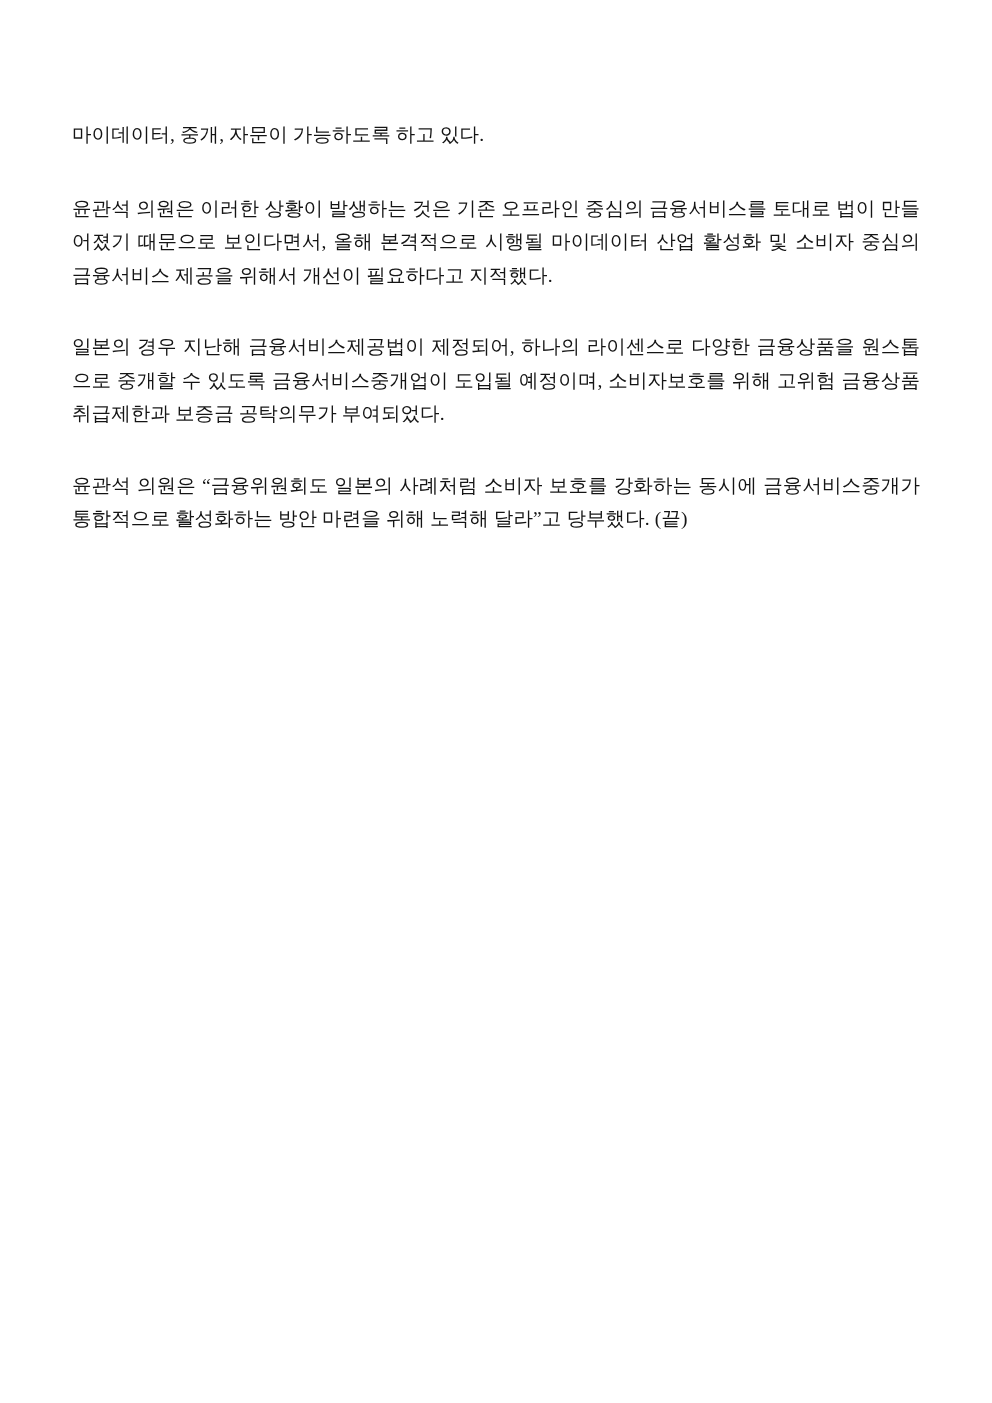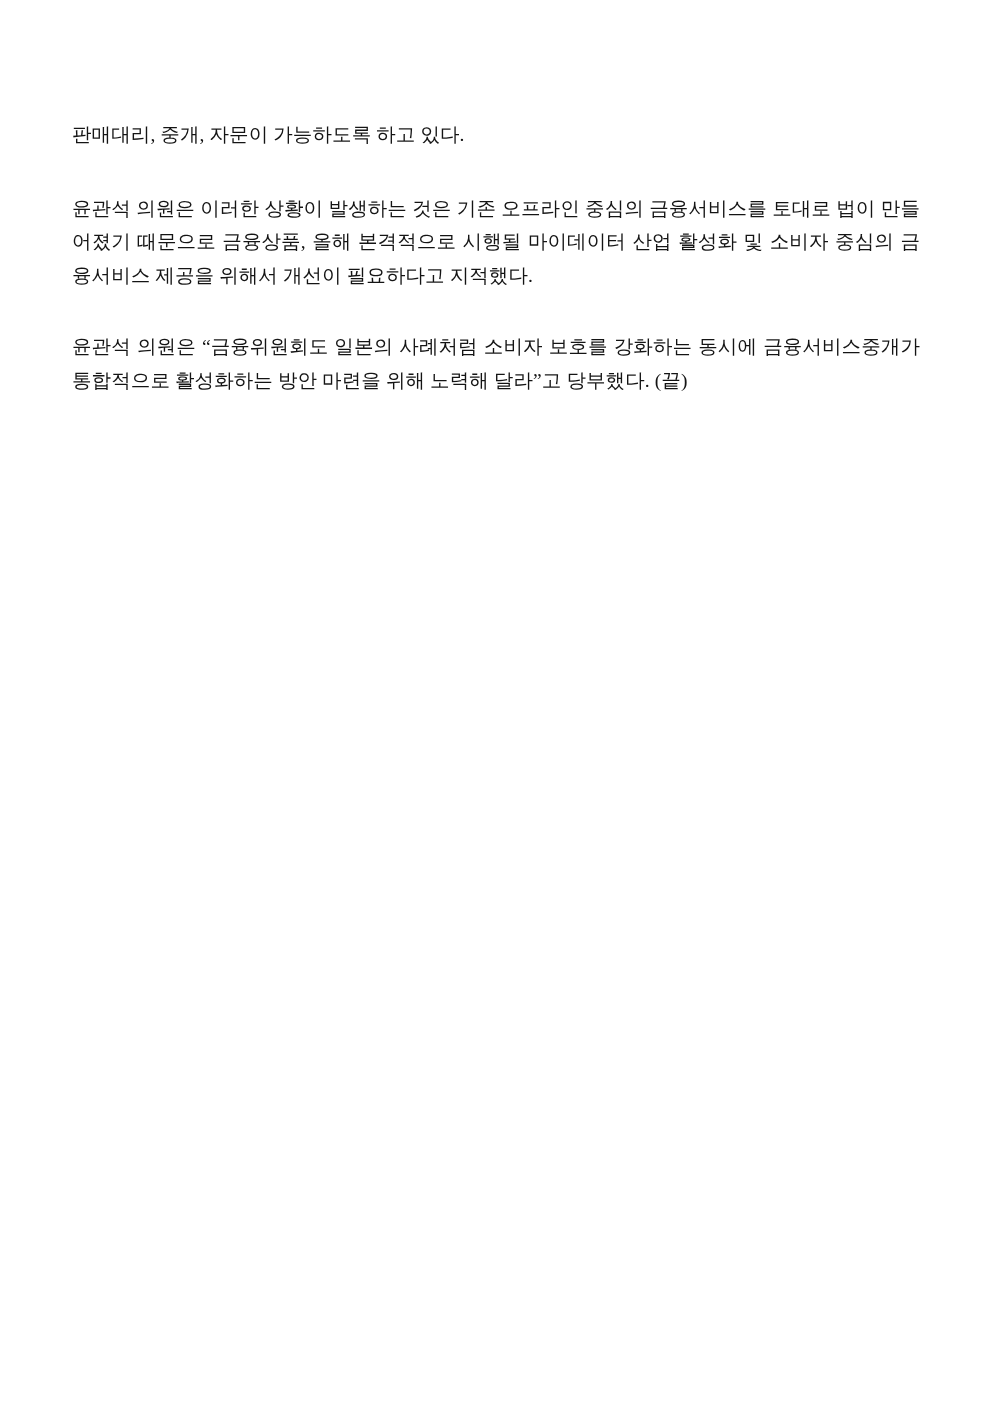--- a/index.html
+++ b/index.html
@@ -40,17 +40,18 @@
   }
   p.first-line {
     margin-bottom: 40px;
   }
 </style>
 </head>
 <body>
 
 <div class="page">
   <div class="doc-body">
-    <p class="para first-line">판매대리, 중개, 자문이 가능하도록 하고 있다.</p>
-    <p class="para">윤관석 의원은 이러한 상황이 발생하는 것은 기존 오프라인 중심의 금융서비스를 토대로 법이 만들어졌기 때문으로 금융상품, 올해 본격적으로 시행될 마이데이터 산업 활성화 및 소비자 중심의 금융서비스 제공을 위해서 개선이 필요하다고 지적했다.</p>
+    <p class="para first-line">마이데이터, 중개, 자문이 가능하도록 하고 있다.</p>
+    <p class="para">윤관석 의원은 이러한 상황이 발생하는 것은 기존 오프라인 중심의 금융서비스를 토대로 법이 만들어졌기 때문으로 보인다면서, 올해 본격적으로 시행될 마이데이터 산업 활성화 및 소비자 중심의 금융서비스 제공을 위해서 개선이 필요하다고 지적했다.</p>
+    <p class="para">일본의 경우 지난해 금융서비스제공법이 제정되어, 하나의 라이센스로 다양한 금융상품을 원스톱으로 중개할 수 있도록 금융서비스중개업이 도입될 예정이며, 소비자보호를 위해 고위험 금융상품 취급제한과 보증금 공탁의무가 부여되었다.</p>
     <p class="para">윤관석 의원은 “금융위원회도 일본의 사례처럼 소비자 보호를 강화하는 동시에 금융서비스중개가 통합적으로 활성화하는 방안 마련을 위해 노력해 달라”고 당부했다. (끝)</p>
   </div>
 </div>
 
 </body></html>

